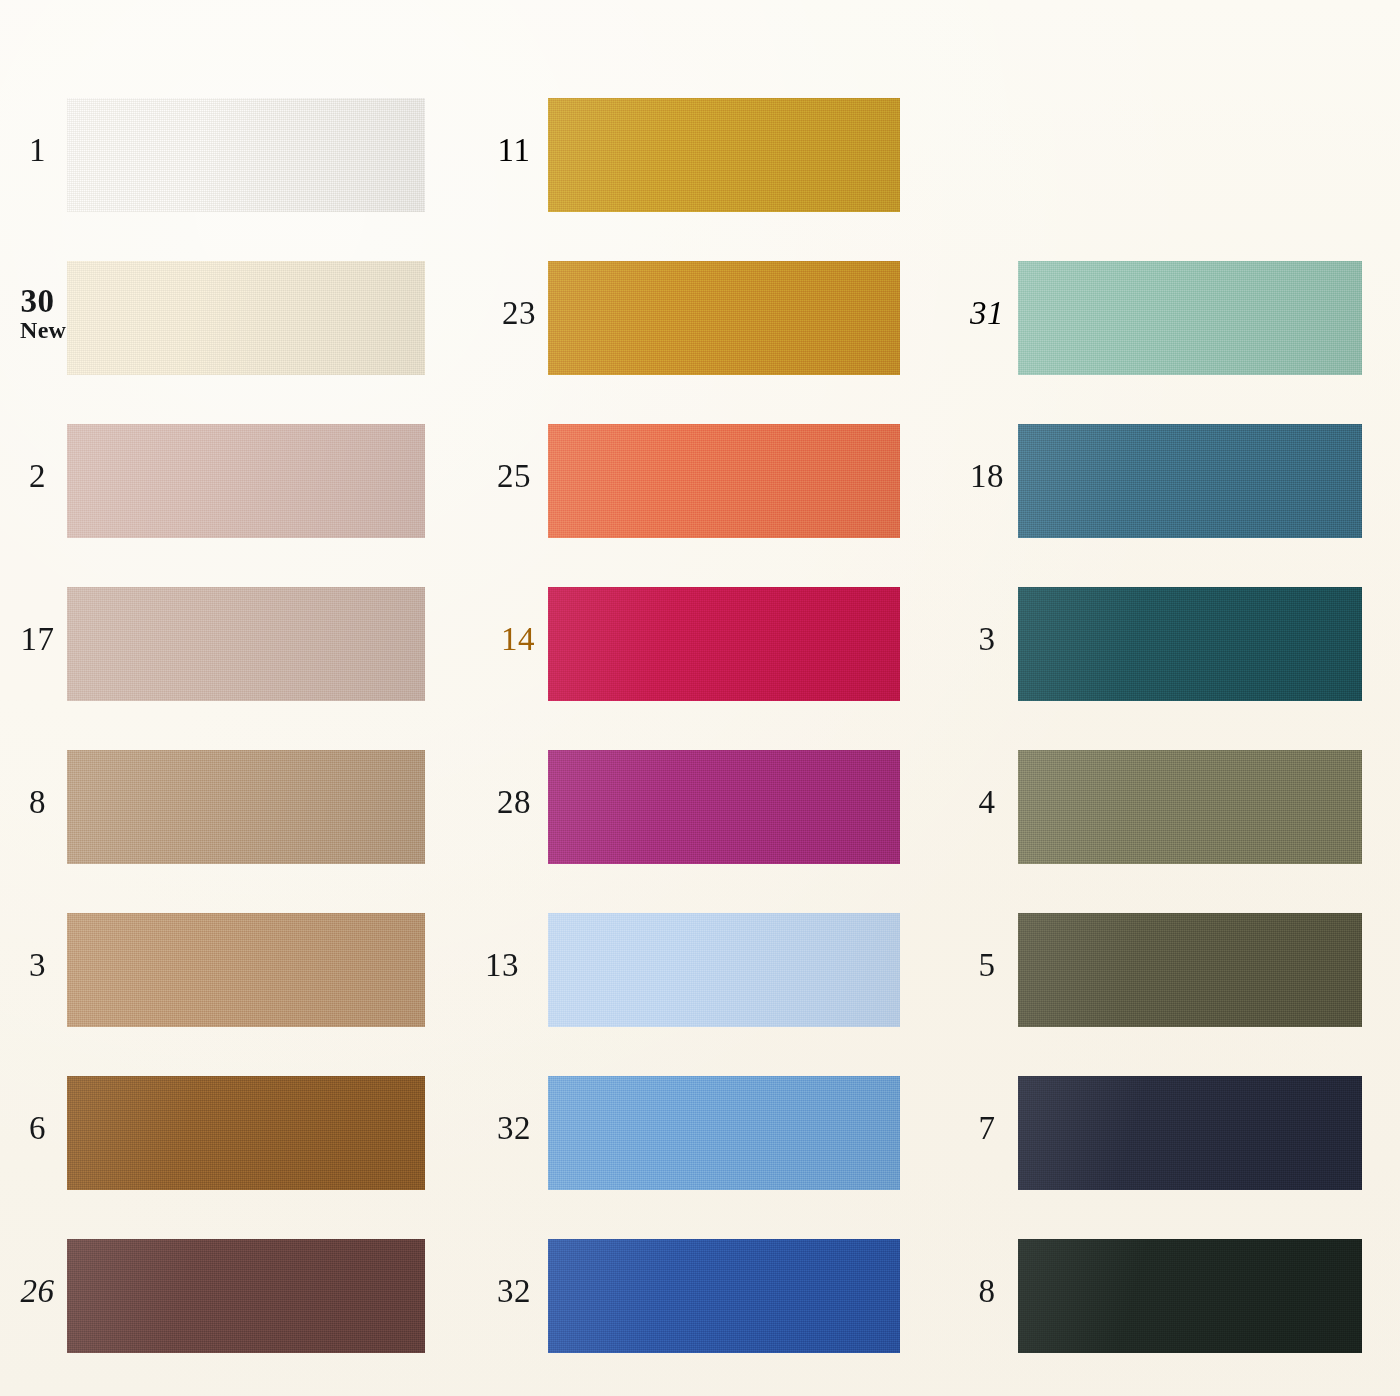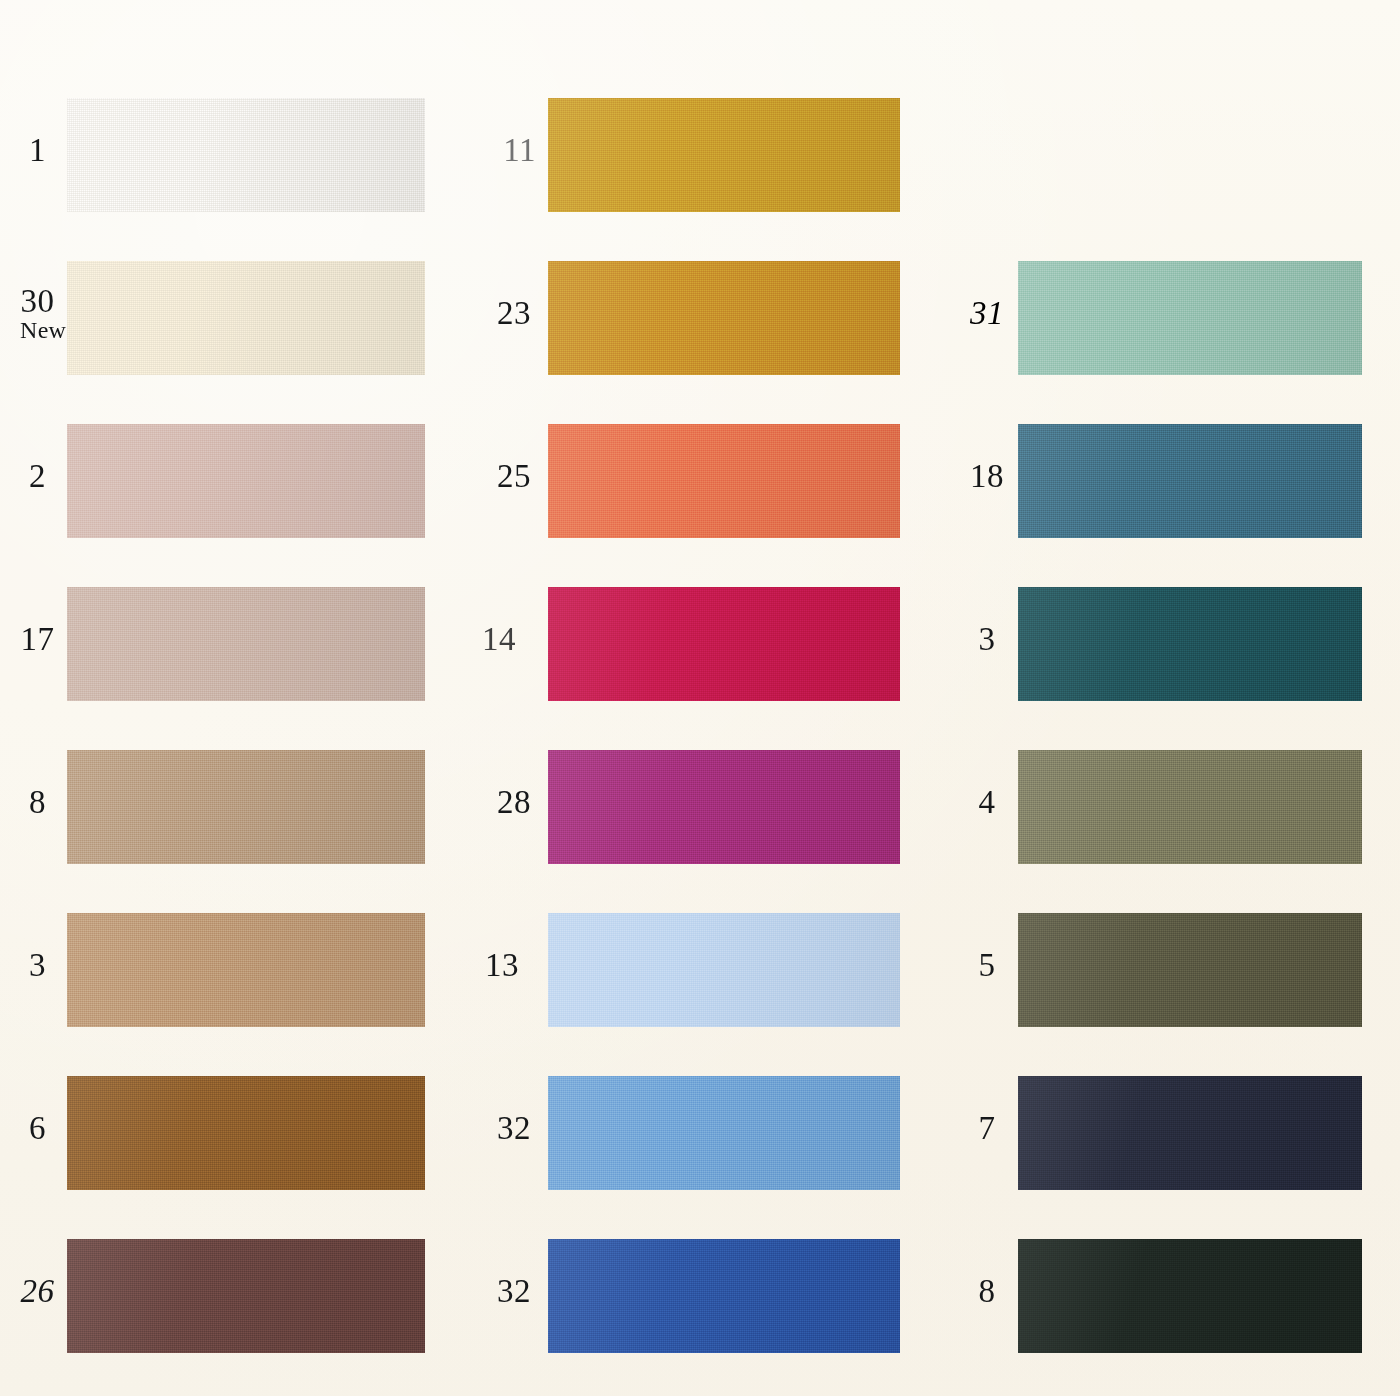--- a/index.html
+++ b/index.html
@@ -133,21 +133,21 @@
 <div id="swatch-card">
     <div class="column">
       <div class="swatch-row" style="top: 88px;">
         <div class="swatch-number" style="left: 20px; width: 35px; top: 45px; color: rgb(22, 24, 26);"><span>1</span></div>
         <div class="fabric-chip pale" title="1" style="left: 67px; top: 0px; width: 358px; height: 134px; background: rgb(253, 252, 250);">
           <div class="weave"></div>
           <div class="sheen"></div>
         </div>
       </div>
       <div class="swatch-row" style="top: 251px;">
-        <div class="swatch-number" style="left: 20px; width: 35px; top: 33px; color: rgb(22, 24, 26);"><span>30</span><span class="new-tag">New</span></div>
+        <div class="swatch-number" style="left: 20px; width: 35px; top: 33px; color: rgb(22, 24, 26); font-weight: bold;"><span>30</span><span class="new-tag">New</span></div>
         <div class="fabric-chip pale" title="30" style="left: 67px; top: 0px; width: 358px; height: 134px; background: rgb(251, 242, 221);">
           <div class="weave"></div>
           <div class="sheen"></div>
         </div>
       </div>
       <div class="swatch-row" style="top: 414px;">
         <div class="swatch-number" style="left: 20px; width: 35px; top: 45px; color: rgb(22, 24, 26);"><span>2</span></div>
         <div class="fabric-chip" title="2" style="left: 67px; top: 0px; width: 358px; height: 134px; background: rgb(212, 185, 176);">
           <div class="weave"></div>
           <div class="sheen"></div>
@@ -184,42 +184,42 @@
       <div class="swatch-row" style="top: 1229px;">
         <div class="swatch-number" style="left: 20px; width: 35px; top: 45px; color: rgb(22, 24, 26); font-style: italic;"><span>26</span></div>
         <div class="fabric-chip" title="26" style="left: 67px; top: 0px; width: 358px; height: 134px; background: rgb(99, 64, 60);">
           <div class="weave"></div>
           <div class="sheen"></div>
         </div>
       </div>
     </div>
     <div class="column">
       <div class="swatch-row" style="top: 88px;">
-        <div class="swatch-number" style="left: 492px; width: 44px; top: 45px; color: #737373; text-align: right;"><span>11</span></div>
+        <div class="swatch-number" style="left: 492px; width: 44px; top: 45px; color: #000000;"><span>11</span></div>
         <div class="fabric-chip" title="11" style="left: 548px; top: 0px; width: 352px; height: 134px; background: rgb(201, 154, 42);">
           <div class="weave"></div>
           <div class="sheen"></div>
         </div>
       </div>
       <div class="swatch-row" style="top: 251px;">
-        <div class="swatch-number" style="left: 492px; width: 44px; top: 45px; color: rgb(22, 24, 26);"><span>23</span></div>
+        <div class="swatch-number" style="left: 492px; width: 44px; top: 45px; color: rgb(22, 24, 26); text-align: right;"><span>23</span></div>
         <div class="fabric-chip" title="23" style="left: 548px; top: 0px; width: 352px; height: 134px; background: rgb(200, 142, 40);">
           <div class="weave"></div>
           <div class="sheen"></div>
         </div>
       </div>
       <div class="swatch-row" style="top: 414px;">
         <div class="swatch-number" style="left: 492px; width: 44px; top: 45px; color: rgb(22, 24, 26);"><span>25</span></div>
         <div class="fabric-chip" title="25" style="left: 548px; top: 0px; width: 352px; height: 134px; background: rgb(232, 111, 76);">
           <div class="weave"></div>
           <div class="sheen"></div>
         </div>
       </div>
       <div class="swatch-row" style="top: 577px;">
-        <div class="swatch-number" style="left: 477px; width: 44px; top: 45px; color: #404040;"><span>14</span></div>
+        <div class="swatch-number" style="left: 496px; width: 44px; top: 45px; color: #a16207;"><span>14</span></div>
         <div class="fabric-chip" title="14" style="left: 548px; top: 0px; width: 352px; height: 134px; background: rgb(196, 23, 74);">
           <div class="weave"></div>
           <div class="sheen"></div>
         </div>
       </div>
       <div class="swatch-row" style="top: 740px;">
         <div class="swatch-number" style="left: 492px; width: 44px; top: 45px; color: rgb(22, 24, 26);"><span>28</span></div>
         <div class="fabric-chip" title="28" style="left: 548px; top: 0px; width: 352px; height: 134px; background: rgb(161, 44, 119);">
           <div class="weave"></div>
           <div class="sheen"></div>

